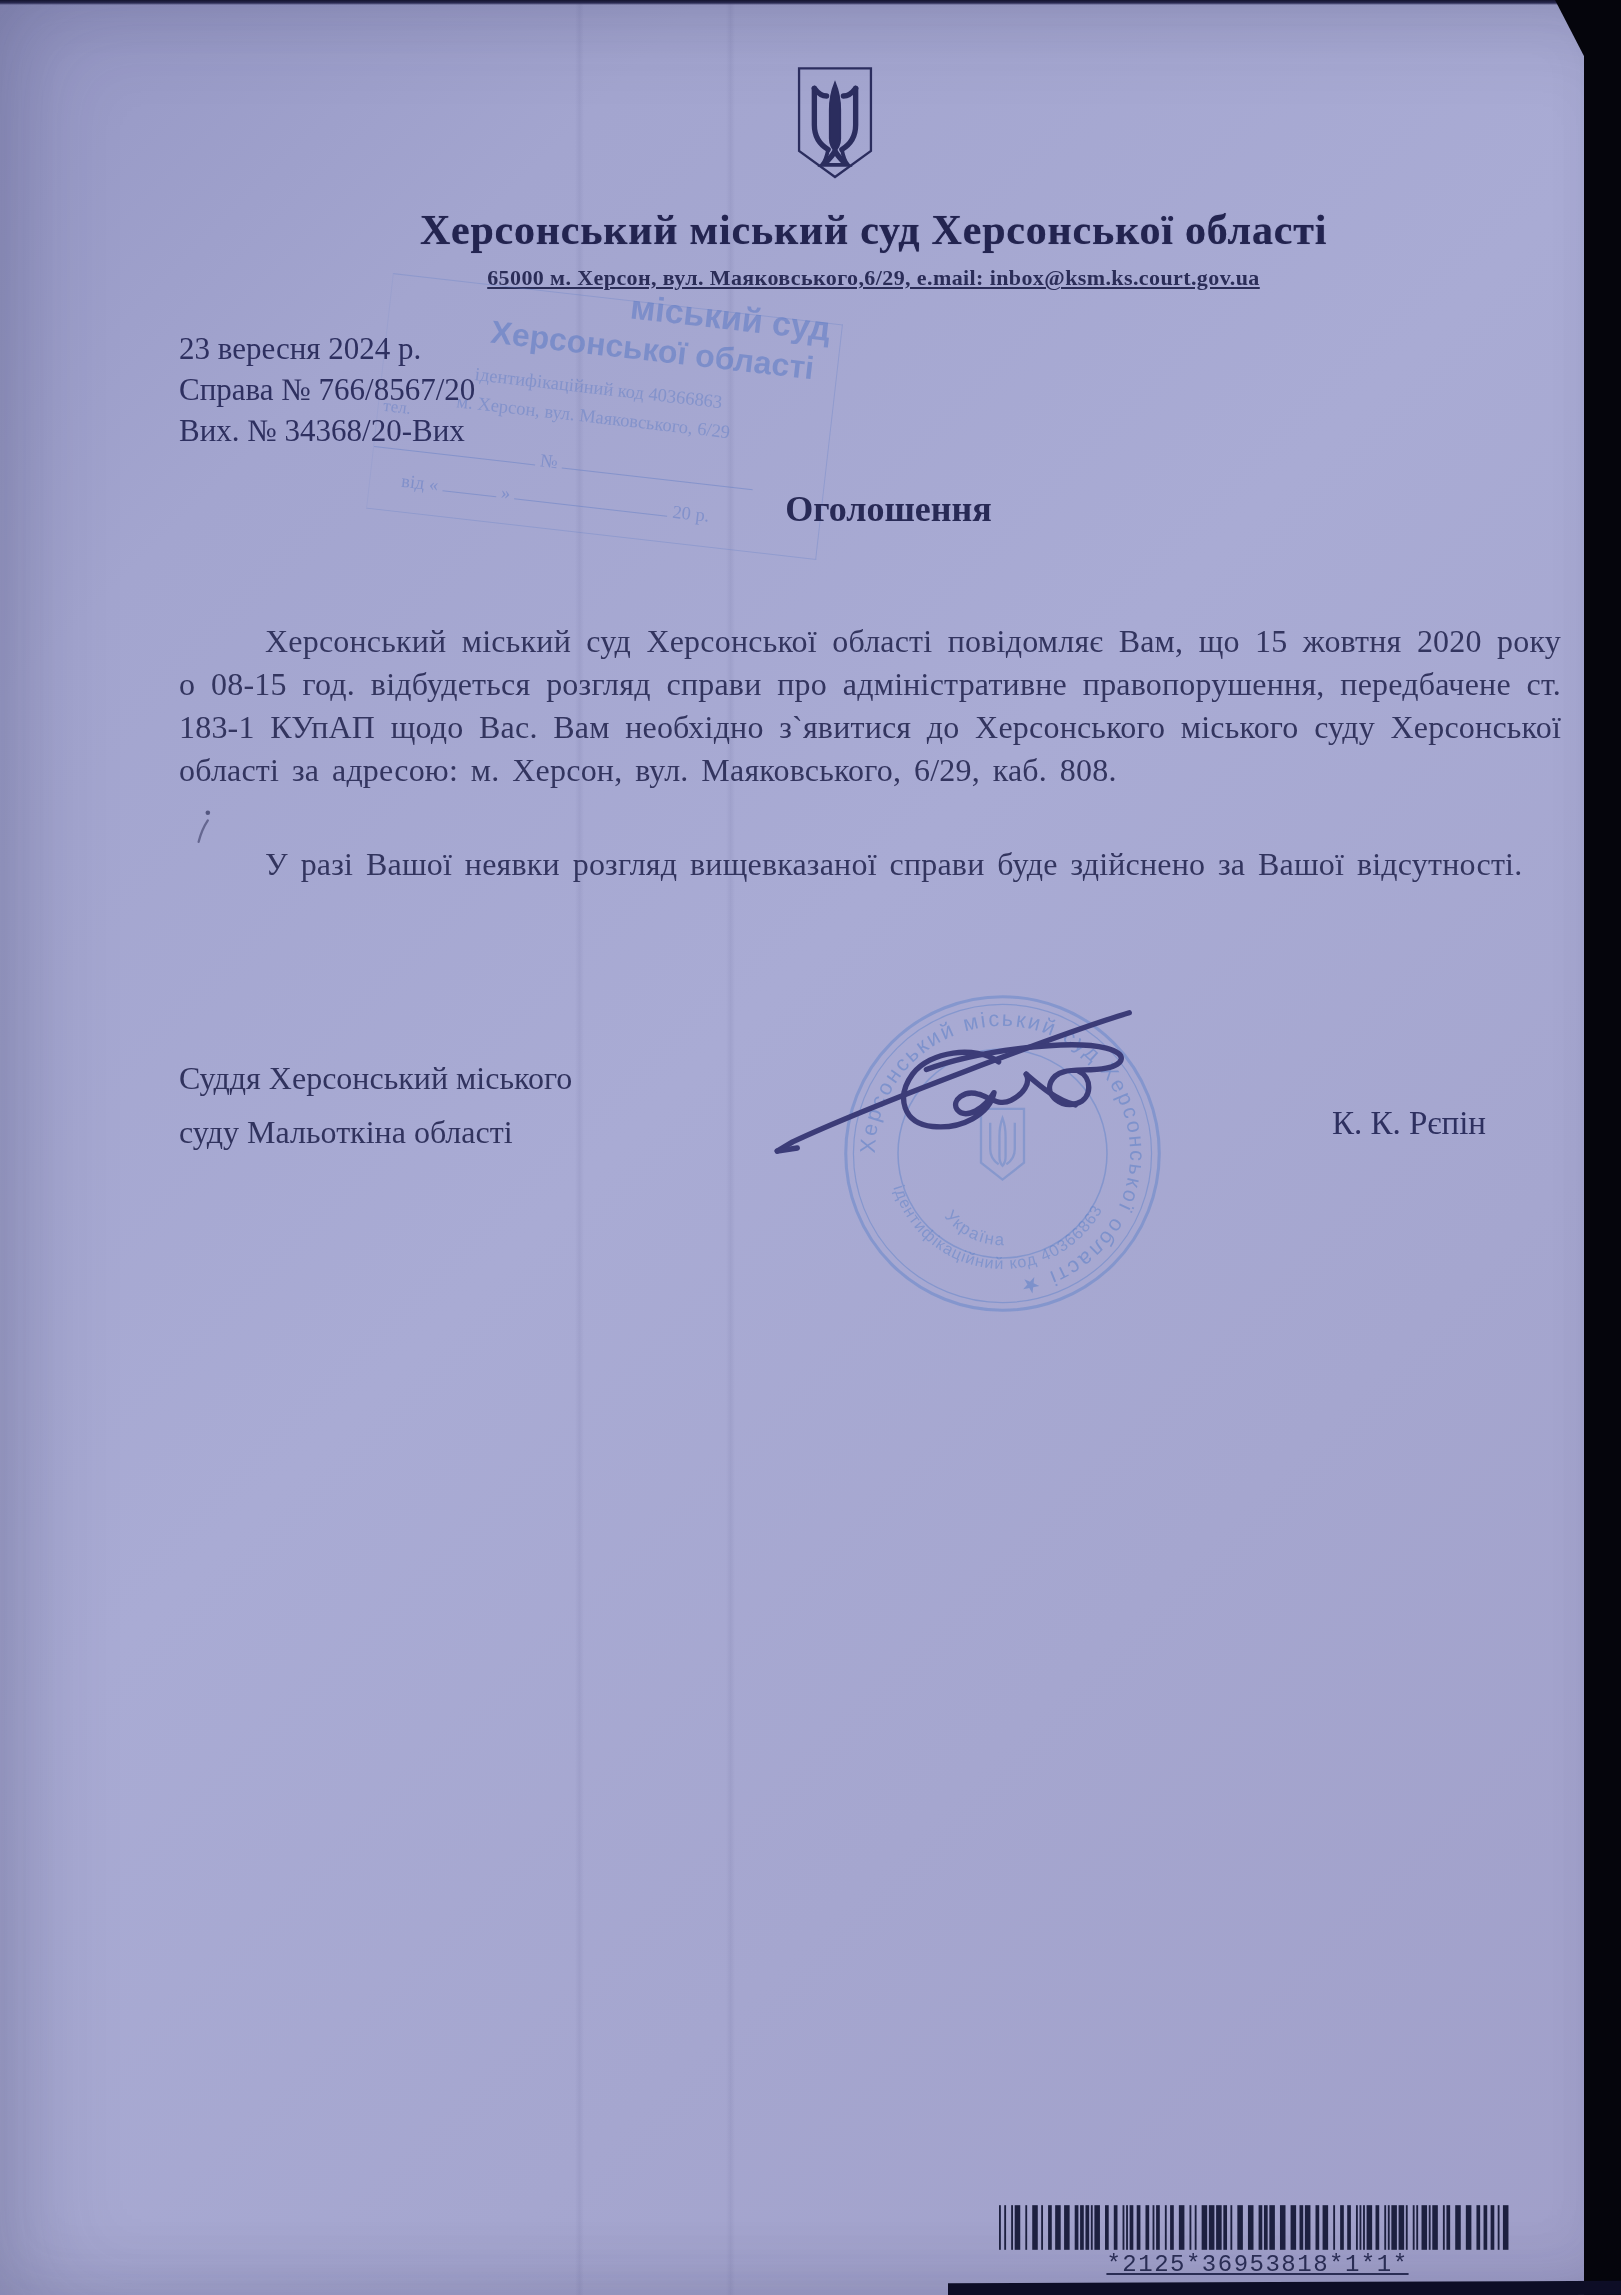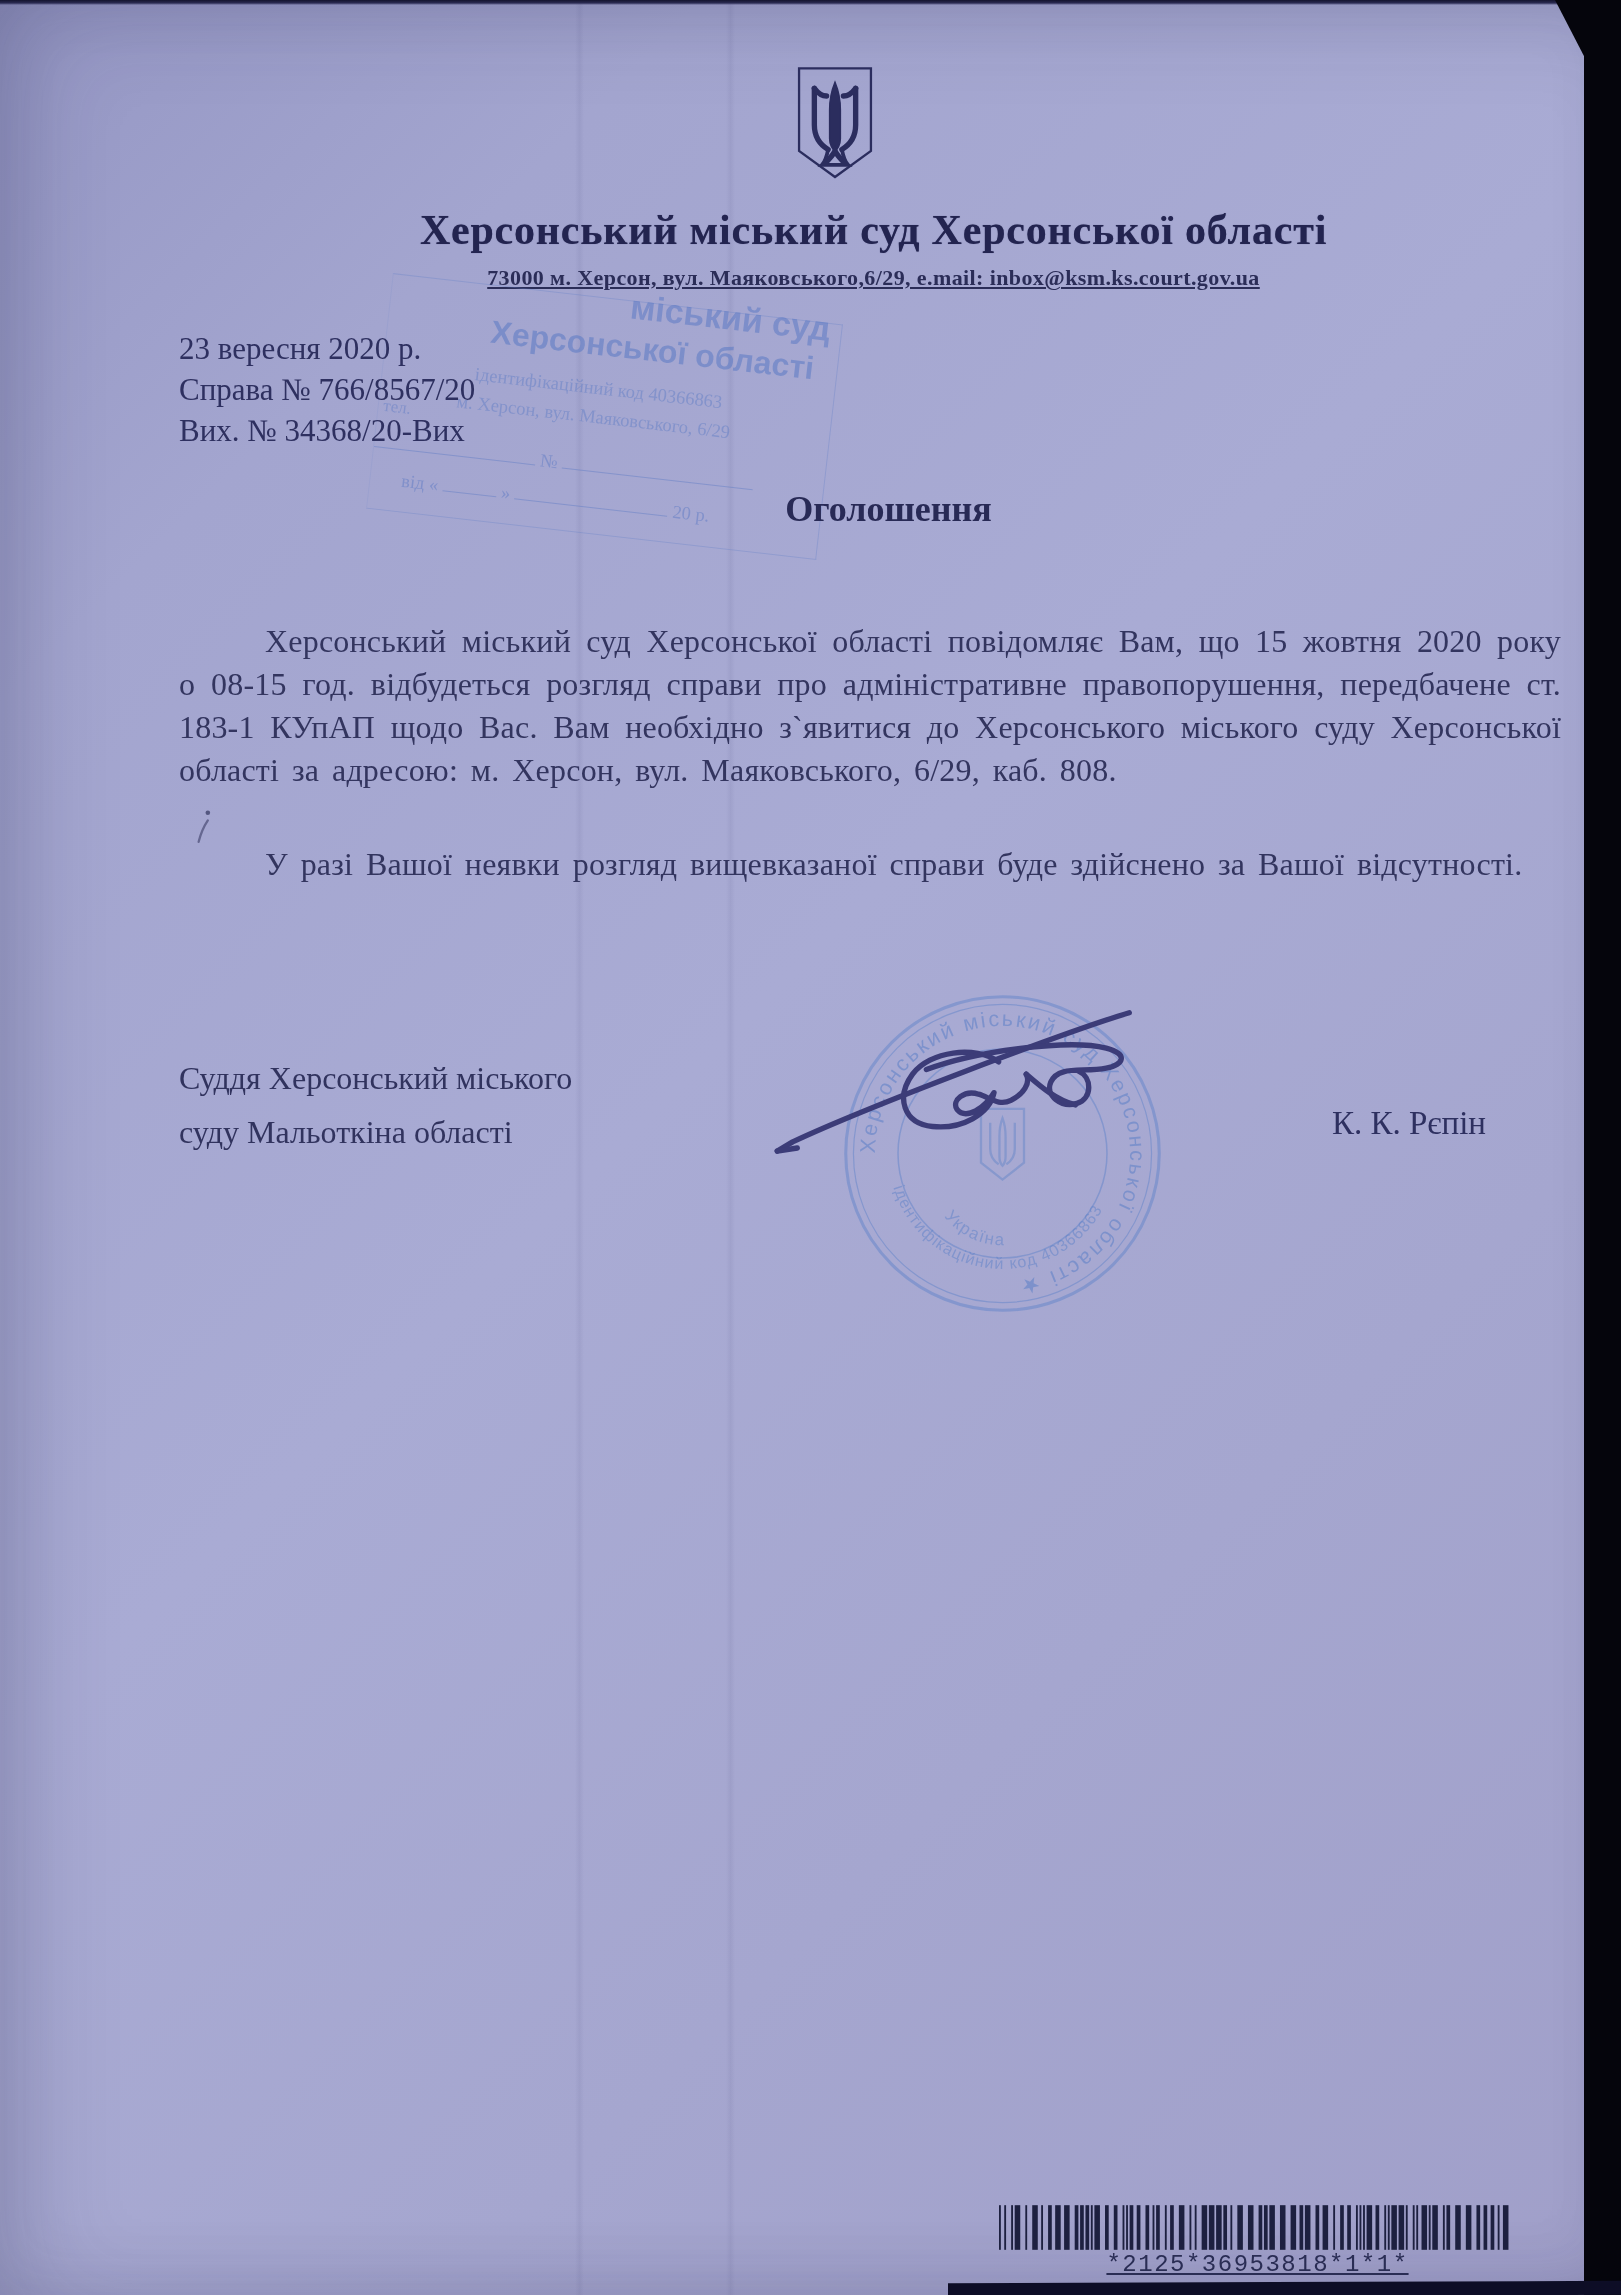--- a/index.html
+++ b/index.html
@@ -69,21 +69,21 @@
       <path d="M24 30 L24 78 C24 94 32 104 42 110"></path>
       <path d="M78 30 L78 78 C78 94 70 104 60 110"></path>
       <path d="M24 30 C30 38 36 40 40 40"></path>
       <path d="M78 30 C72 38 66 40 62 40"></path>
       <path d="M38 128 C44 122 48 118 51 112 C54 118 58 122 64 128"></path>
       <path d="M42 110 C40 120 38 126 34 130 H68 C64 126 62 120 60 110" stroke-width="5"></path>
     </g>
   </svg>
 
   <div class="title center">Херсонський міський суд Херсонської області</div>
-  <div class="address center">73000 м. Херсон, вул. Маяковського,6/29,  e.mail: inbox@ksm.ks.court.gov.ua</div>
+  <div class="address center">65000 м. Херсон, вул. Маяковського,6/29,  e.mail: inbox@ksm.ks.court.gov.ua</div>
 
   <div class="intake">
     <div class="l1">міський суд</div>
     <div class="l2">Херсонської області</div>
     <div class="l3">ідентифікаційний код 40366863</div>
     <div class="l4">м. Херсон, вул. Маяковського, 6/29</div>
     <div class="l5">тел.</div>
     <div class="rowno">
       <span class="u" style="width:162px;"></span>
       <span>№</span>
@@ -92,21 +92,21 @@
     <div class="rowvid">
       <span>від «</span>
       <span class="u" style="width:54px;"></span>
       <span>»</span>
       <span class="u" style="width:154px;"></span>
       <span>20      р.</span>
     </div>
   </div>
 
   <div class="dateblock">
-    <div>23 вересня 2020 р.</div>
+    <div>23 вересня 2024 р.</div>
     <div>Справа № 766/8567/20</div>
     <div>Вих. № 34368/20-Вих</div>
   </div>
 
   <div class="heading center">Оголошення</div>
 
   <div class="para p1">Херсонський міський суд Херсонської області повідомляє Вам, що 15 жовтня 2020 року о 08-15 год. відбудеться розгляд справи про адміністративне правопорушення, передбачене ст. 183-1 КУпАП щодо Вас. Вам необхідно з`явитися до Херсонського міського суду Херсонської області за адресою: м. Херсон, вул. Маяковського, 6/29, каб. 808.</div>
 
   <svg class="smudge" width="26" height="40" viewBox="0 0 34 52">
     <circle cx="22" cy="6" r="3" fill="#3a3c66" opacity=".75"></circle>

